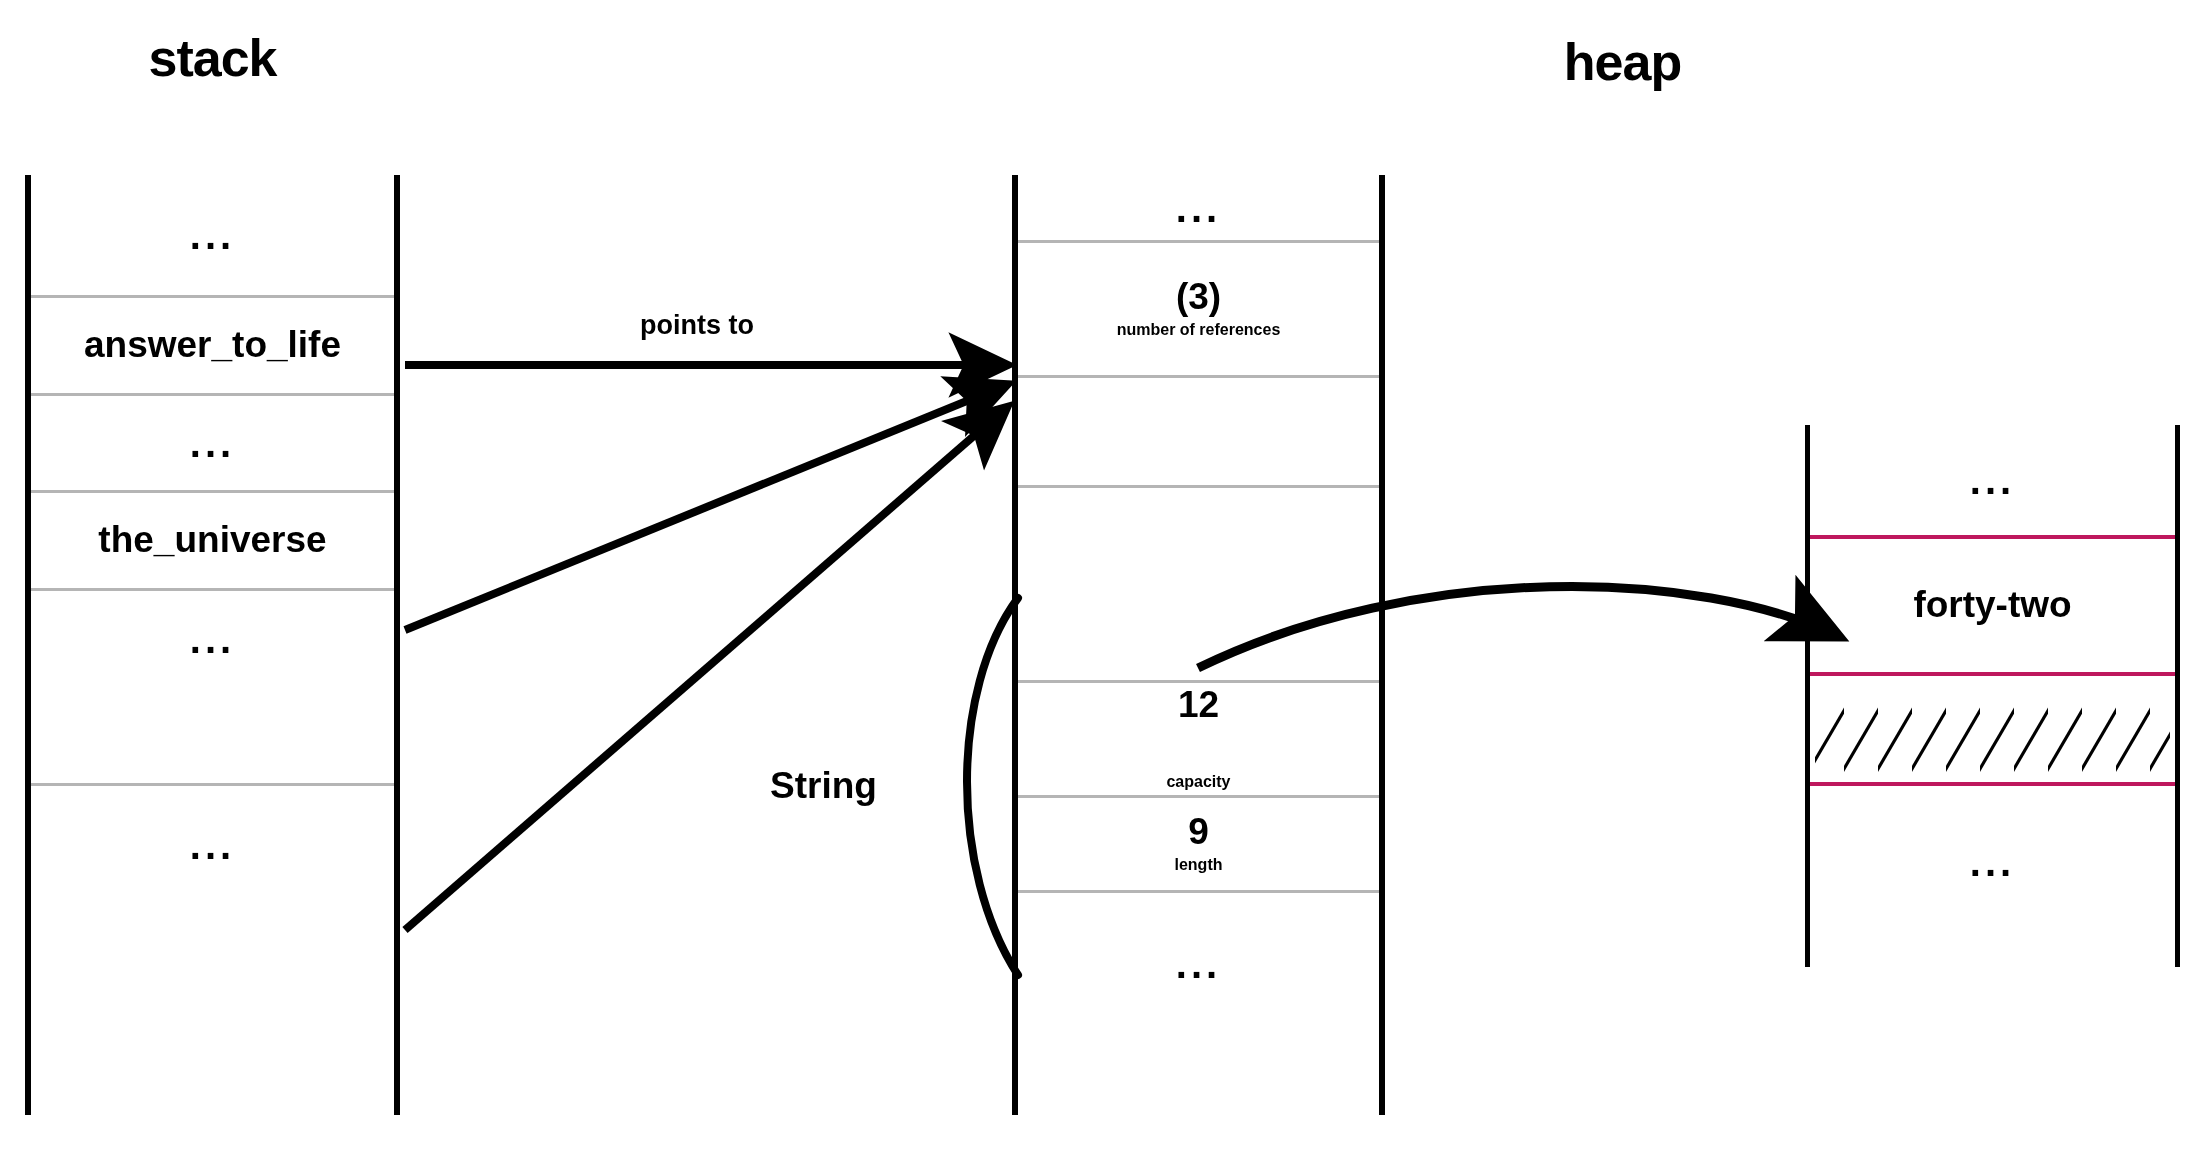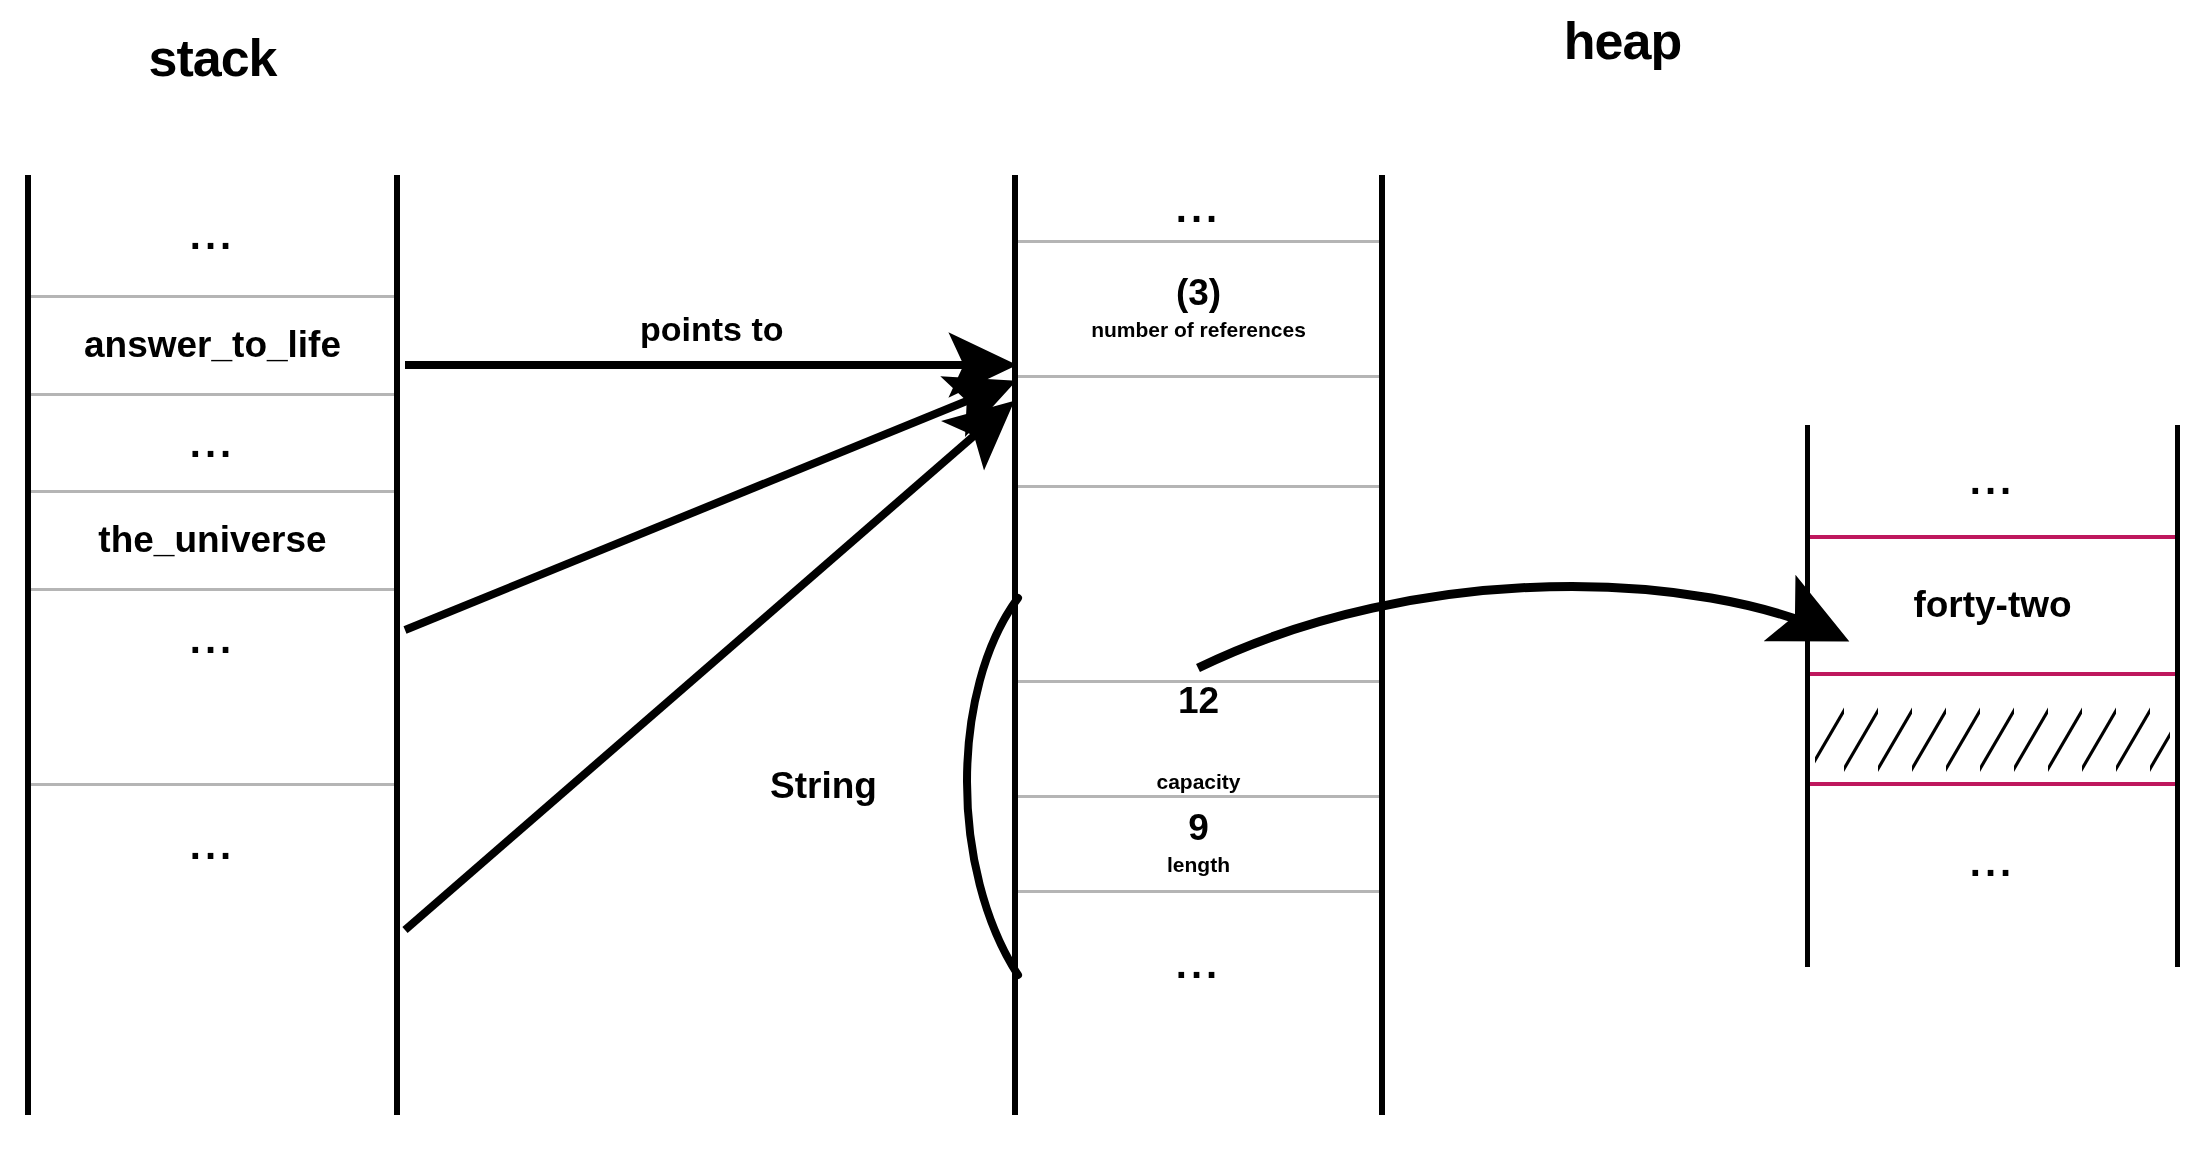--- a/index.html
+++ b/index.html
@@ -3,44 +3,44 @@
 <meta charset="utf-8">
 <style>
   html,body{margin:0;padding:0;background:#ffffff;}
   body{width:2206px;height:1160px;position:relative;overflow:hidden;
        font-family:"Liberation Sans","DejaVu Sans",sans-serif;color:#000;}
   .stage{position:absolute;left:0;top:0;width:2160px;height:1160px;padding-left:16px;}
 
   .col-title{position:absolute;font-weight:bold;font-size:52px;letter-spacing:-1px;
              text-align:center;white-space:nowrap;}
   #title-stack{left:25px;top:28px;width:375px;}
-  #title-heap{left:1435px;top:11px;width:375px;}
+  #title-heap{left:1435px;top:32px;width:375px;}
 
   
   .memcol{position:absolute;box-sizing:border-box;
           border-left:6px solid #000;border-right:6px solid #000;}
   #col-stack{left:25px;top:175px;width:375px;height:940px;}
   #col-string{left:1012px;top:175px;width:373px;height:940px;}
   #col-heap{left:1805px;top:425px;width:375px;height:542px;
             border-left:5px solid #000;border-right:5px solid #000;}
 
   .slot{position:absolute;left:0;right:0;display:flex;flex-direction:column;
         align-items:center;justify-content:center;box-sizing:border-box;}
   .slot.divtop{border-top:3px solid #b5b5b5;}
   .slot.divtop-dark{border-top:4px solid #be185d;text-align:right;}
   .slot .main{font-weight:bold;font-size:37px;line-height:1.05;white-space:nowrap;}
-  .slot .sub{font-weight:bold;font-size:21px;line-height:1.25;margin-top:4px;white-space:nowrap;}
+  .slot .sub{font-weight:bold;font-size:16px;line-height:1.25;margin-top:4px;white-space:nowrap;}
   .slot .ell{font-weight:bold;font-size:40px;letter-spacing:4px;line-height:1;}
 
   .hatch{position:absolute;left:0;right:0;overflow:hidden;}
 
   svg.overlay{position:absolute;left:0;top:0;width:2206px;height:1160px;
               pointer-events:none;overflow:visible;}
   .lbl{position:absolute;font-weight:bold;white-space:nowrap;}
-  #lbl-points{left:640px;top:310px;font-size:34px;}
+  #lbl-points{left:640px;top:310px;font-size:27px;}
   #lbl-string{left:770px;top:765px;font-size:37px;}
 </style>
 </head>
 <body>
 
 <div class="stage">
 
   <div class="col-title" id="title-stack">stack</div>
   <div class="col-title" id="title-heap">heap</div>
 

